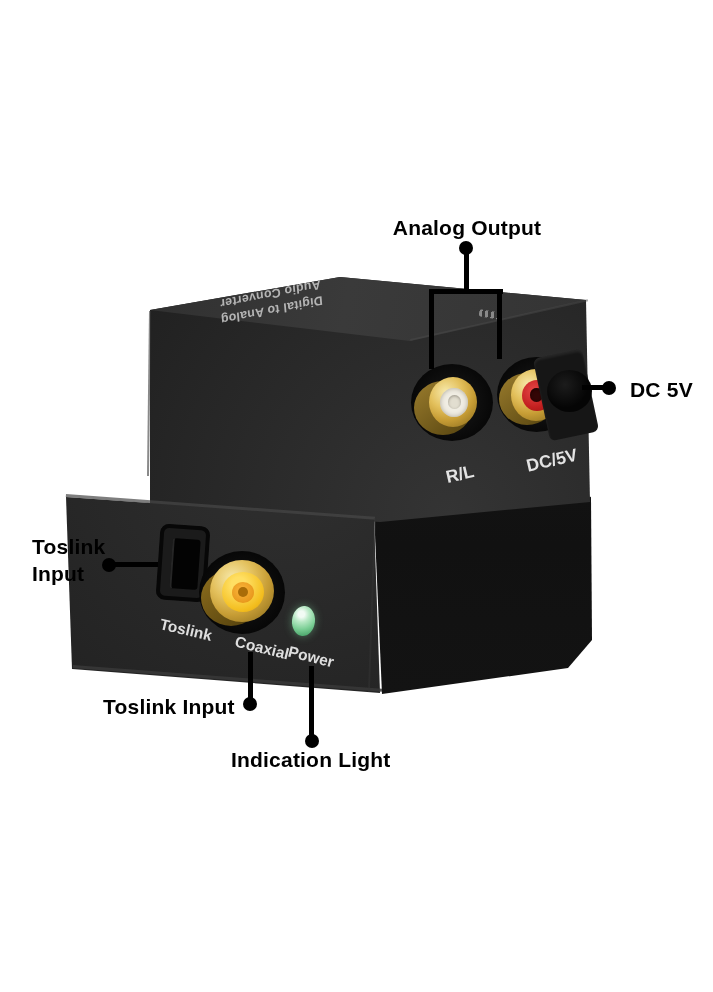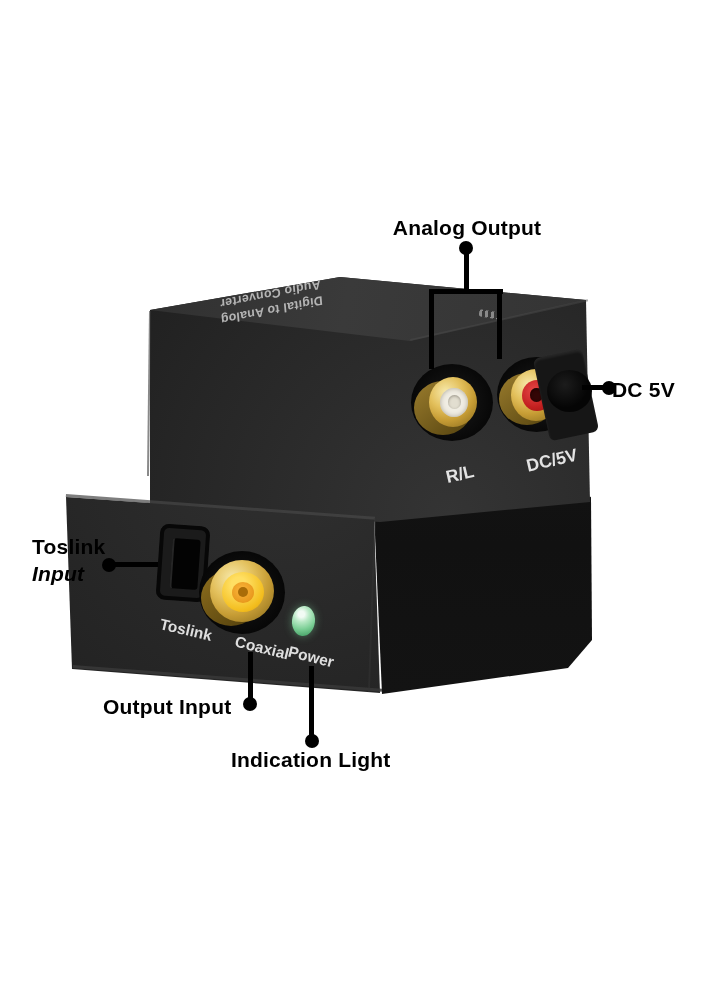--- a/index.html
+++ b/index.html
@@ -116,34 +116,34 @@
       <div class="co-dot" style="left:459px;top:241px;"></div>
       <div class="co-line" style="left:464px;top:253px;width:5px;height:38px;"></div>
       <div class="co-line" style="left:429px;top:289px;width:74px;height:5px;"></div>
       <div class="co-line" style="left:429px;top:289px;width:5px;height:80px;"></div>
       <div class="co-line" style="left:497px;top:289px;width:5px;height:70px;"></div>
     </div>
 
     <div>
       <div class="co-line" style="left:582px;top:385px;width:26px;height:5px;"></div>
       <div class="co-dot" style="left:602px;top:381px;"></div>
-      <div class="co-text" style="left:612px;top:376px;">DC 5V</div>
+      <div class="co-text" style="left:630px;top:376px;">DC 5V</div>
     </div>
 
     <div>
       <div class="co-text" style="left:32px;top:533px;">
         <span style="display:block;">Toslink</span>
-        <span style="display:block;font-style:italic;">Input</span>
+        <span style="display:block;">Input</span>
       </div>
       <div class="co-dot" style="left:102px;top:558px;"></div>
       <div class="co-line" style="left:108px;top:562px;width:50px;height:5px;"></div>
     </div>
 
     <div>
-      <div class="co-text" style="left:103px;top:693px;">Output Input</div>
+      <div class="co-text" style="left:103px;top:693px;">Toslink Input</div>
       <div class="co-line" style="left:248px;top:652px;width:5px;height:54px;"></div>
       <div class="co-dot" style="left:243px;top:697px;"></div>
     </div>
 
     <div>
       <div class="co-text" style="left:231px;top:746px;">Indication Light</div>
       <div class="co-line" style="left:309px;top:666px;width:5px;height:78px;"></div>
       <div class="co-dot" style="left:305px;top:734px;"></div>
     </div>
 

